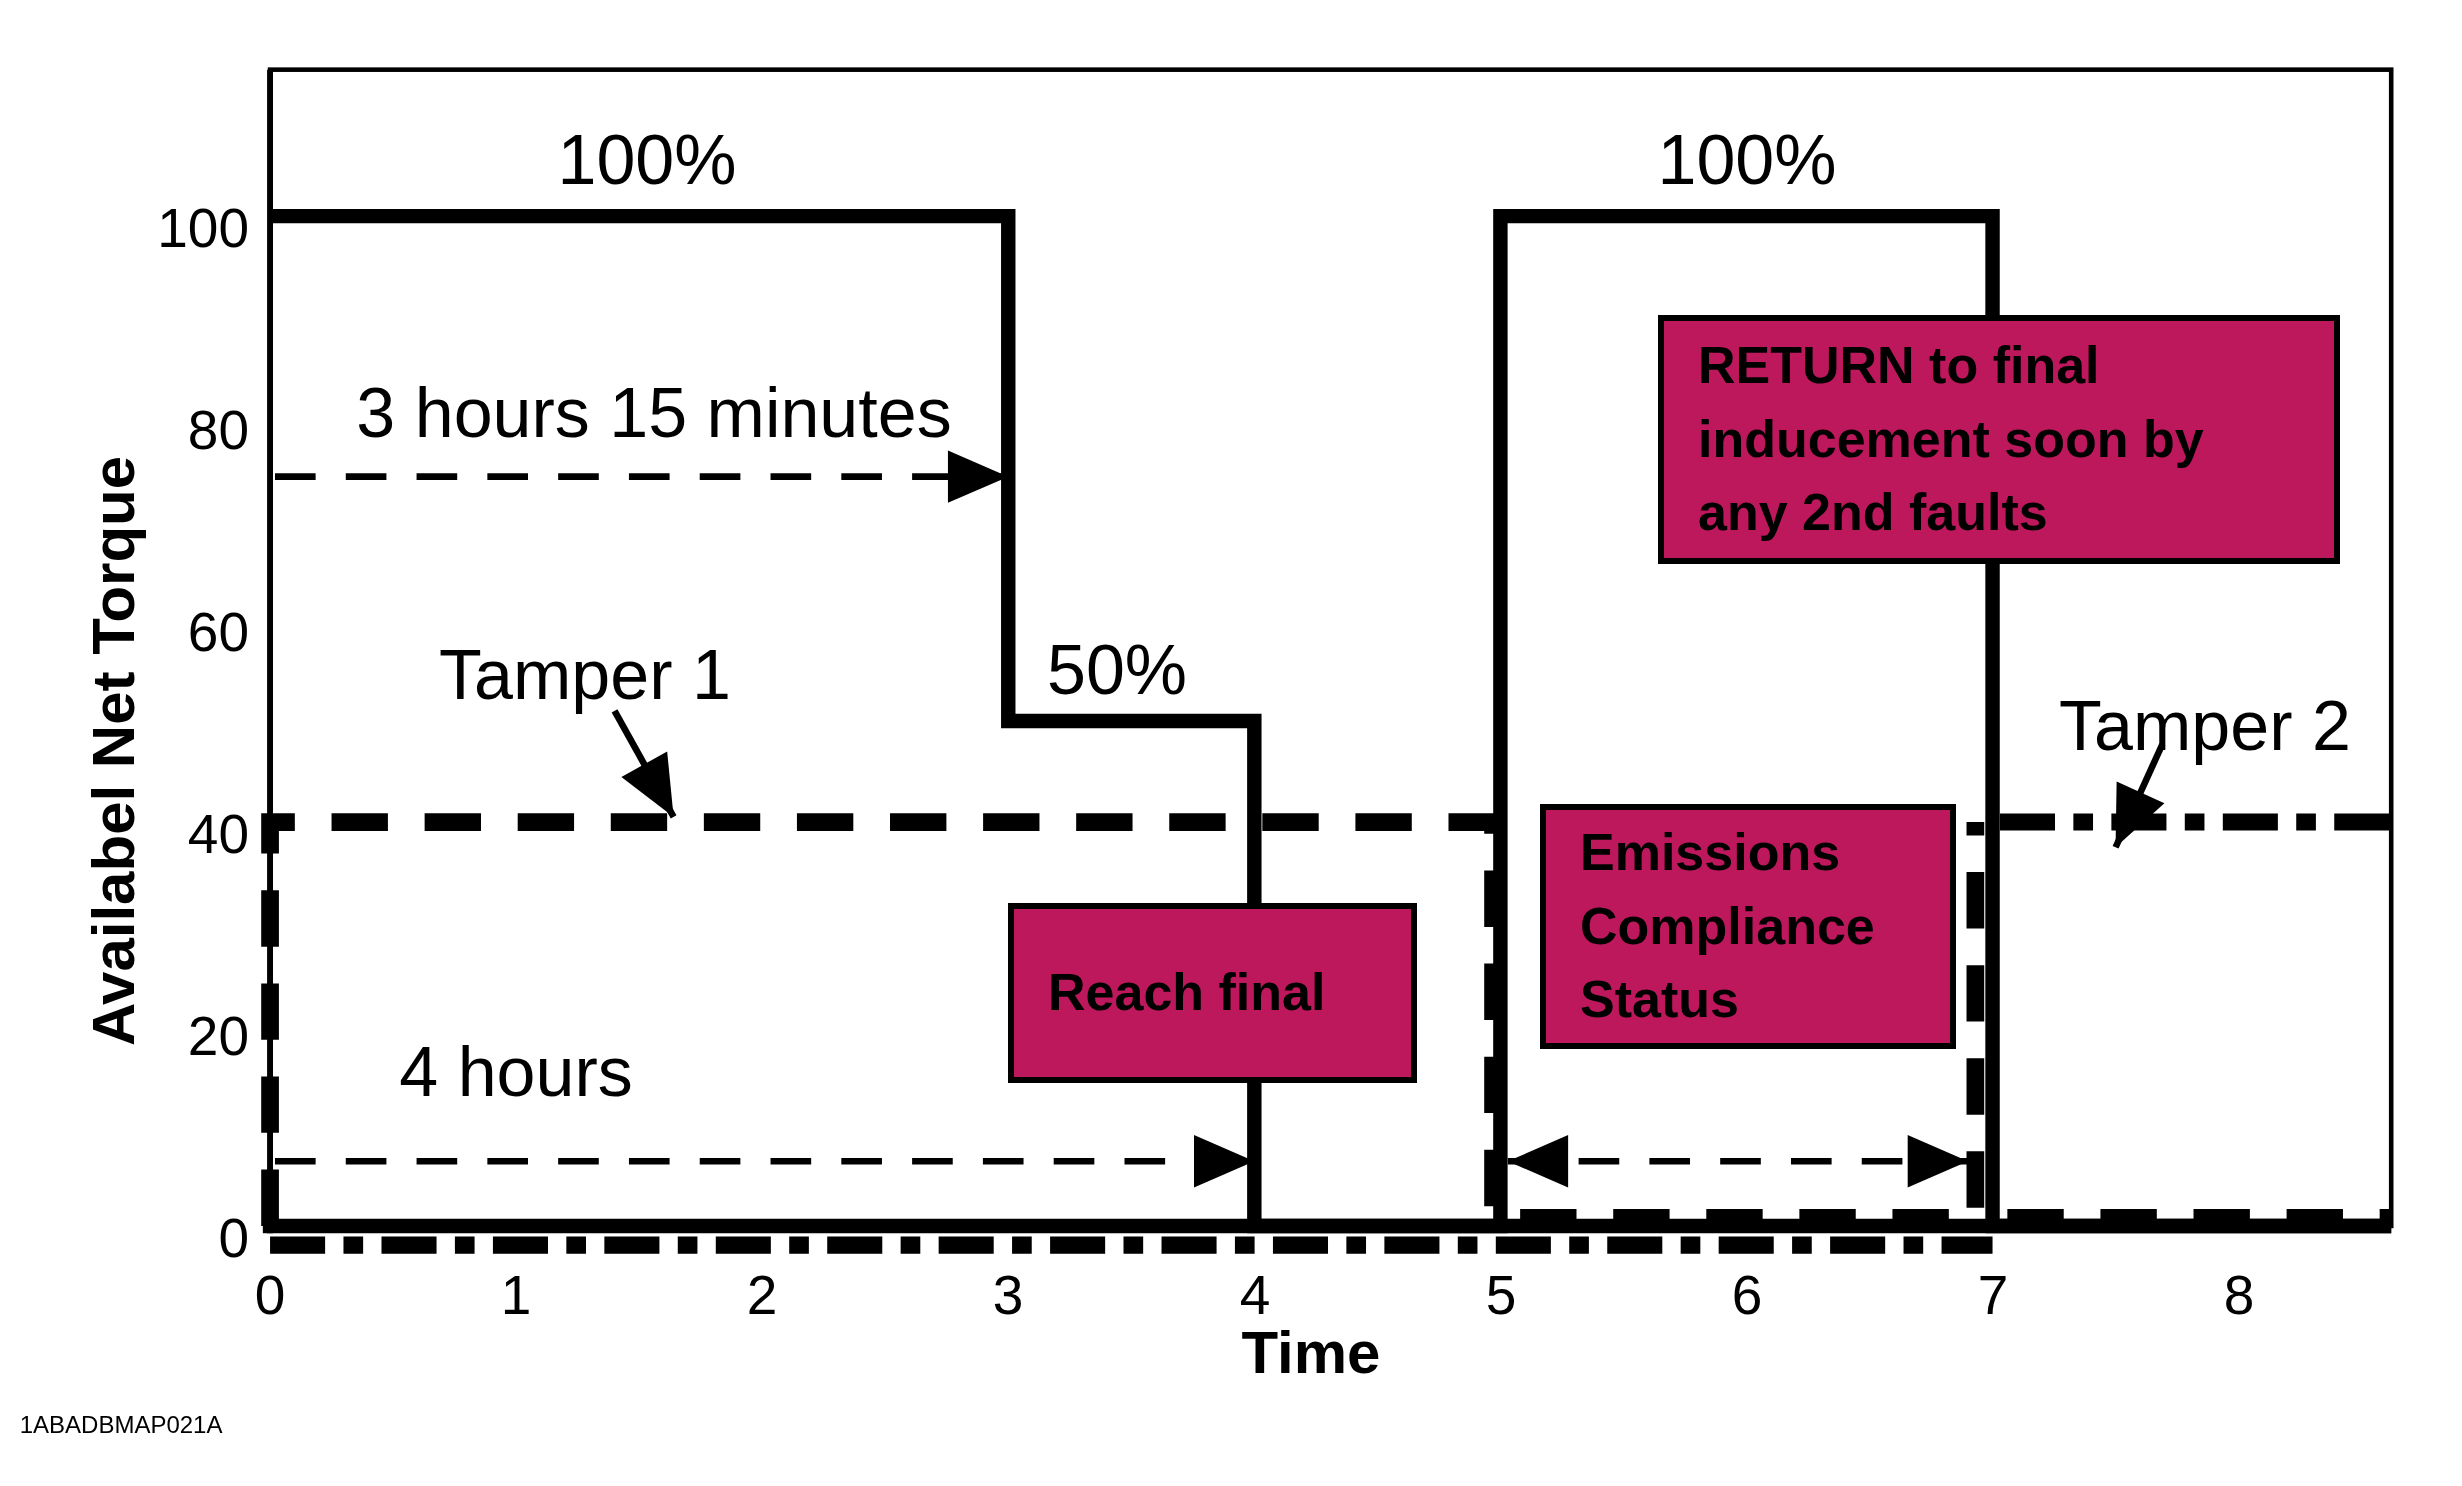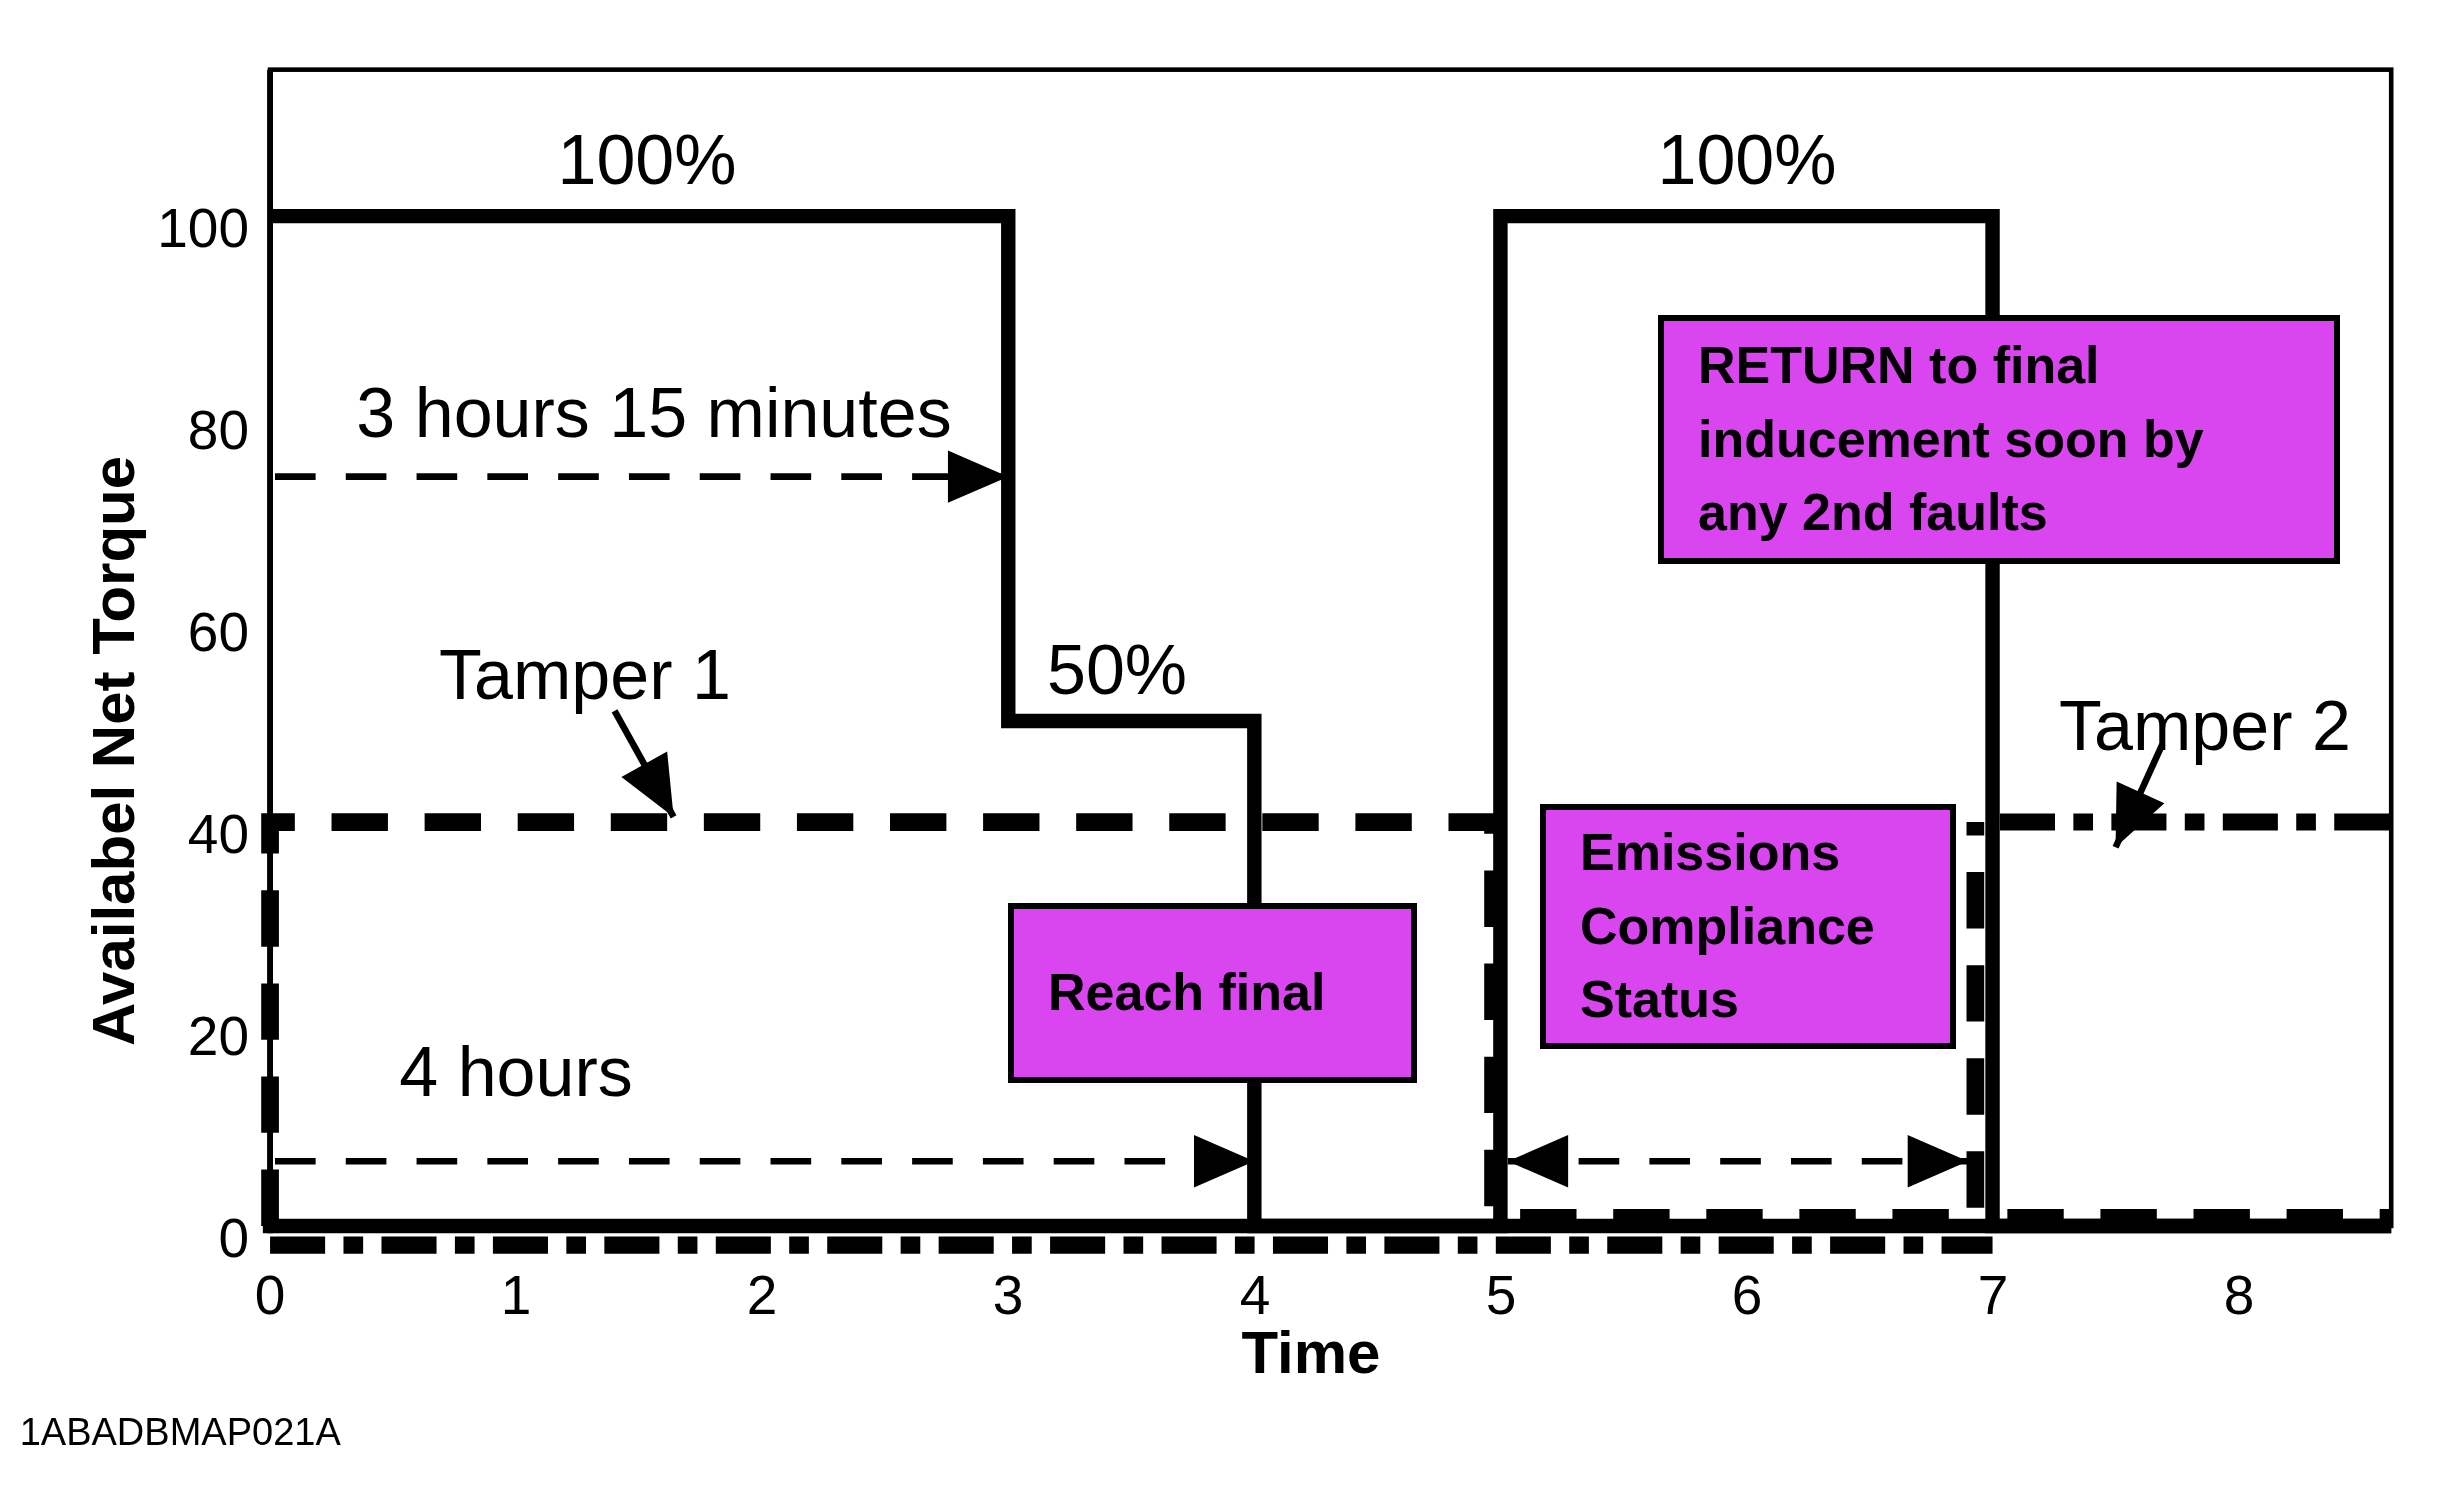--- a/index.html
+++ b/index.html
@@ -17,30 +17,30 @@
   .frame{fill:none;stroke:#000;stroke-width:7;}
   .axis{stroke:#000;fill:none;}
   .chart-label{
     position:absolute;transform:translate(-50%,-50%);
     font-weight:normal;font-size:70px;white-space:nowrap;line-height:1;
   }
   .tick{position:absolute;font-size:55px;line-height:1;font-weight:normal;margin-top:12px;}
   .tick-x{transform:translateX(-50%);top:1256px;}
   .tick-y{width:118px;text-align:right;left:131px;transform:translateY(-50%);}
   .anno-box{
-    position:absolute;border:6.6px solid #000;background:#d946ef;box-sizing:border-box;
+    position:absolute;border:6.6px solid #000;background:#be185d;box-sizing:border-box;
     display:flex;flex-direction:column;justify-content:center;
     padding-left:34px;font-weight:bold;font-size:52px;line-height:1.42;white-space:nowrap;
   }
   #x-axis-label{position:absolute;left:1311px;top:1352px;transform:translate(-50%,-50%);
     font-weight:bold;font-size:60px;}
   #y-axis-label{position:absolute;left:113px;top:751px;
     transform:translate(-50%,-50%) rotate(-90deg);
     font-weight:bold;font-size:60px;white-space:nowrap;}
-  #figure-code{position:absolute;left:19.7px;top:1411px;font-size:38px;}
+  #figure-code{position:absolute;left:19.7px;top:1411px;font-size:24px;}
 </style>
 </head>
 <body>
 
 <div id="canvas">
     <svg width="2462" height="1487" viewBox="0 0 3756 2268">
       <rect x="412" y="106" width="3236" height="1764" class="frame"></rect>
       <polyline points="412.0,329.4 1538.2,329.4 1538.2,1099.7 1913.6,1099.7 1913.6,1870.0 2289.0,1870.0 2289.0,329.4 3039.8,329.4 3039.8,1870.0 3648.0,1870.0" class="series-solid"></polyline>
       <polyline points="412.0,1870.0 412.0,1253.8 2277.8,1253.8 2277.8,1870.0" class="series-dashed"></polyline>
       <polyline points="2319.1,1857.7 3013.6,1857.7 3013.6,1253.8" class="series-dashed"></polyline>

